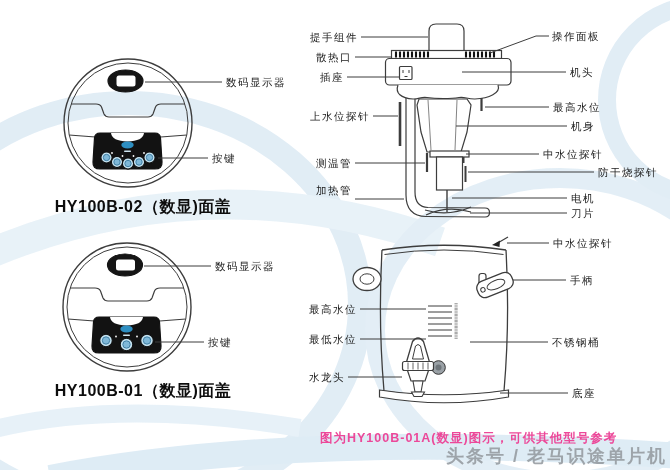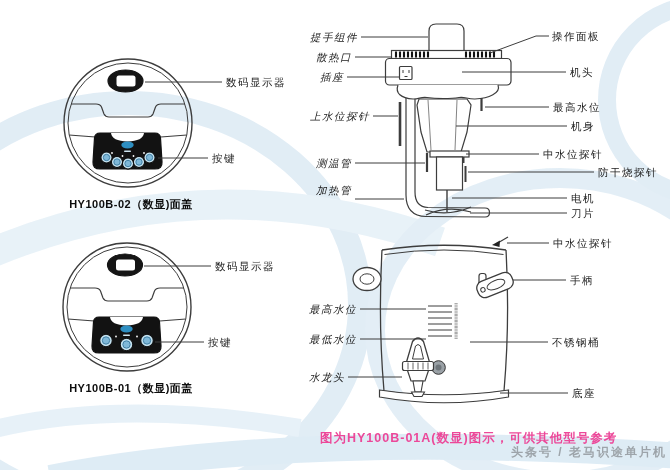--- a/index.html
+++ b/index.html
@@ -5,31 +5,31 @@
   html,body{margin:0;padding:0;background:#fff;}
   #stage{
     position:relative;width:670px;height:470px;overflow:hidden;background:#ffffff;
     font-family:"Liberation Sans","DejaVu Sans",sans-serif;
   }
   #art{position:absolute;left:0;top:0;}
   .lbl{
     position:absolute;font-size:10.5px;letter-spacing:1.5px;color:#1b1b1b;
     transform:translateY(-50%);white-space:nowrap;line-height:1;
   }
-  .lbl.ra{font-style:italic;}
+  .lbl.ra{}
   .model{
-    position:absolute;left:0;width:262px;text-align:center;font-weight:bold;
-    font-size:11px;letter-spacing:.5px;color:#0d0d0d;white-space:nowrap;line-height:1;
+    position:absolute;left:12px;width:262px;text-align:center;font-weight:bold;
+    font-size:16px;letter-spacing:.5px;color:#0d0d0d;white-space:nowrap;line-height:1;
   }
   .caption{
     position:absolute;left:320px;top:430px;font-weight:bold;font-size:12.5px;
     letter-spacing:1px;color:#ec4899;white-space:nowrap;
   }
   .watermark{
-    position:absolute;right:3px;top:444px;font-weight:bold;font-size:12px;
+    position:absolute;right:3px;top:444px;font-weight:bold;font-size:18px;
     letter-spacing:2px;color:#979da2;opacity:.9;white-space:nowrap;
   }
 </style>
 </head>
 <body>
 
 <div id="stage">
 
   <svg id="art" width="670" height="470" viewBox="0 0 670 470">
 

